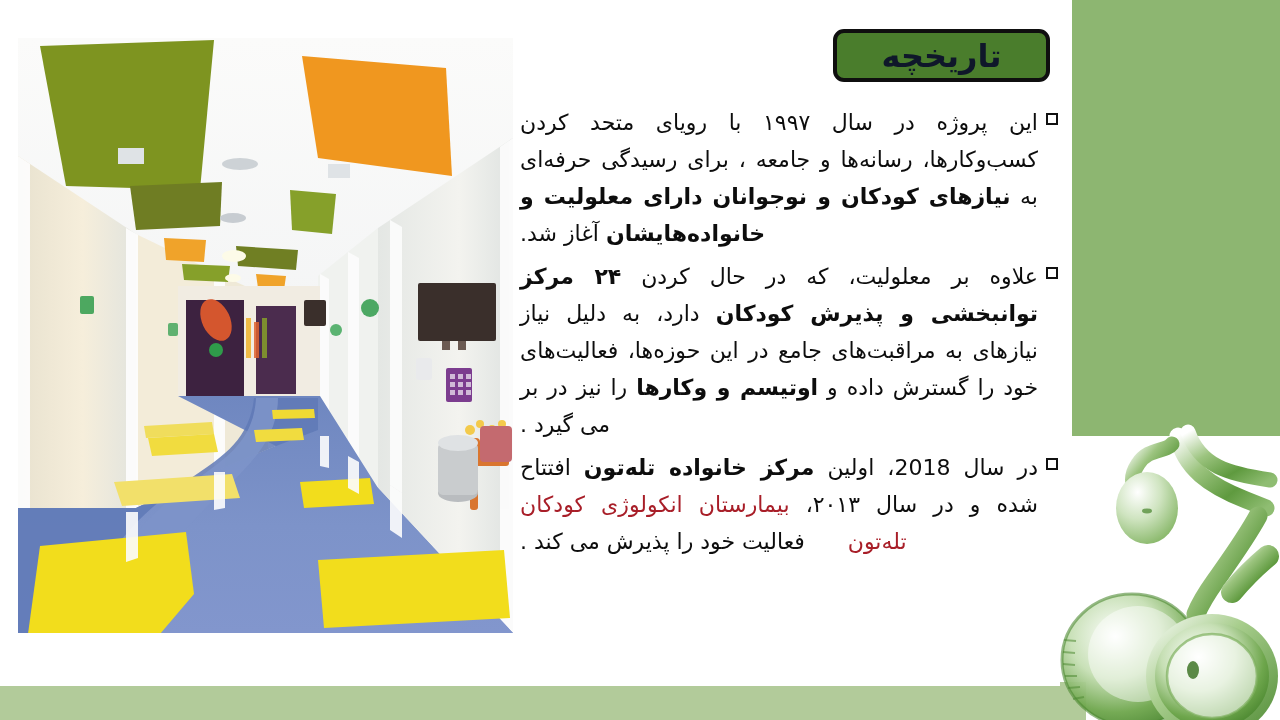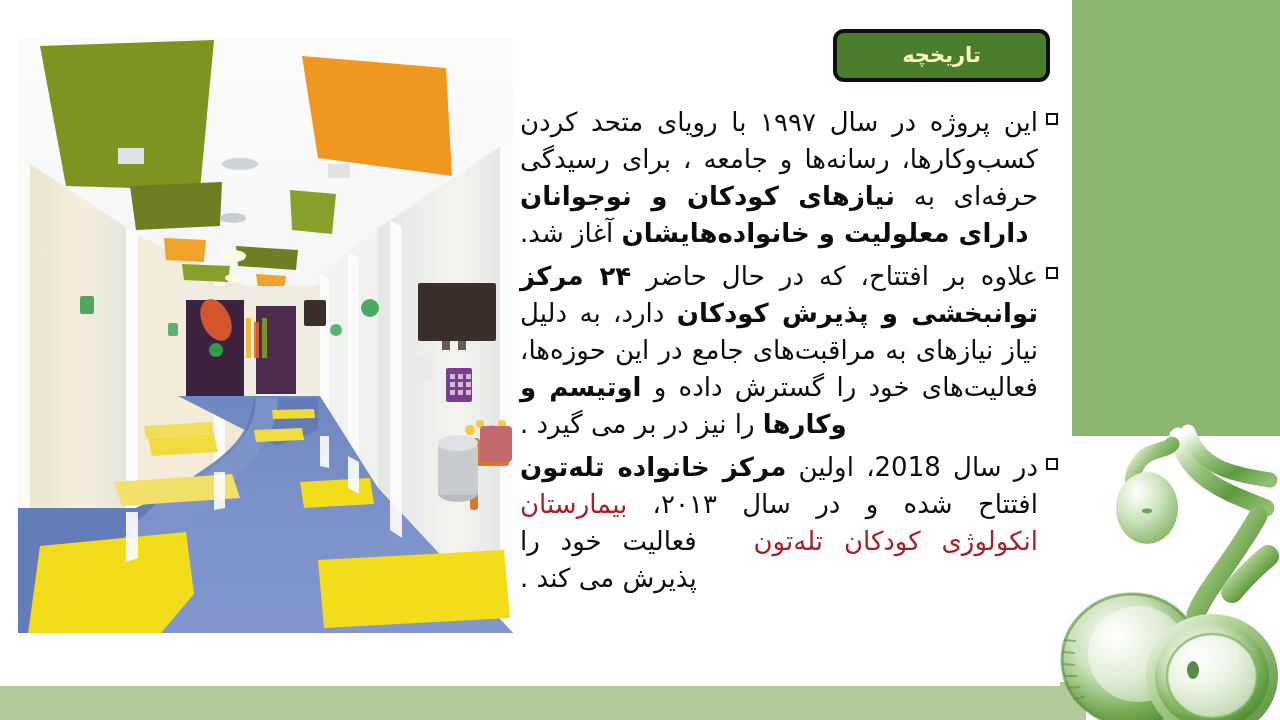--- a/index.html
+++ b/index.html
@@ -66,22 +66,22 @@
     height: 53px;
     box-sizing: border-box;
     background: #4A7D2C;
     border: 4px solid #0f0f0f;
     border-radius: 11px;
     display: flex;
     align-items: center;
     justify-content: center;
   }
   .title-badge .title-text {
-    color: #fef9c3;
-    font-size: 21px;
+    color: #0f172a;
+    font-size: 32px;
     font-weight: bold;
     letter-spacing: 0.5px;
     line-height: 1;
     font-family: "DejaVu Sans", "Liberation Sans", sans-serif;
   }
 
   
   .photo {
     position: absolute;
     left: 18px;
@@ -98,21 +98,21 @@
     position: absolute;
     right: 222px;      
     top: 104px;
     width: 538px;
     direction: rtl;
     text-align: justify;
     text-align-last: left;
   }
   .para {
     position: relative;
-    font-size: 26px;
+    font-size: 22px;
     line-height: 37px;
     color: #0d0d0d;
     margin: 0 0 6px 0;
     padding-right: 20px;
     font-family: "DejaVu Sans", "Liberation Sans", sans-serif;
   }
   .para:last-child { margin-bottom: 0; }
   .bullet {
     position: absolute;
     right: 0;
@@ -345,21 +345,21 @@
     <span class="title-text">تاریخچه</span>
   </div>
 
   <div class="text-col">
 
     <p class="para">
       <span class="bullet"></span><span>این پروژه در سال ۱۹۹۷ با رویای متحد کردن کسب‌وکارها، رسانه‌ها و جامعه ، برای رسیدگی حرفه‌ای به </span><span class="b">نیازهای کودکان و نوجوانان دارای معلولیت و خانواده‌هایشان</span><span> آغاز شد.</span>
     </p>
 
     <p class="para">
-      <span class="bullet"></span><span>علاوه بر افتتاح، که در حال حاضر </span><span class="b">۲۴ مرکز توانبخشی و پذیرش کودکان</span><span> دارد، به دلیل نیاز نیازهای به مراقبت‌های جامع در این حوزه‌ها، فعالیت‌های خود را گسترش داده و </span><span class="b">اوتیسم و وکارها</span><span> را نیز در بر می گیرد .</span>
+      <span class="bullet"></span><span>علاوه بر معلولیت، که در حال کردن </span><span class="b">۲۴ مرکز توانبخشی و پذیرش کودکان</span><span> دارد، به دلیل نیاز نیازهای به مراقبت‌های جامع در این حوزه‌ها، فعالیت‌های خود را گسترش داده و </span><span class="b">اوتیسم و وکارها</span><span> را نیز در بر می گیرد .</span>
     </p>
 
     <p class="para">
       <span class="bullet"></span><span>در سال 2018، اولین </span><span class="b">مرکز خانواده تله‌تون</span><span> افتتاح شده و در سال ۲۰۱۳، </span><span class="red">بیمارستان انکولوژی کودکان تله‌تون</span><span> فعالیت خود را پذیرش می کند .</span>
     </p>
 
   </div>
 </div>
 
 </body></html>

